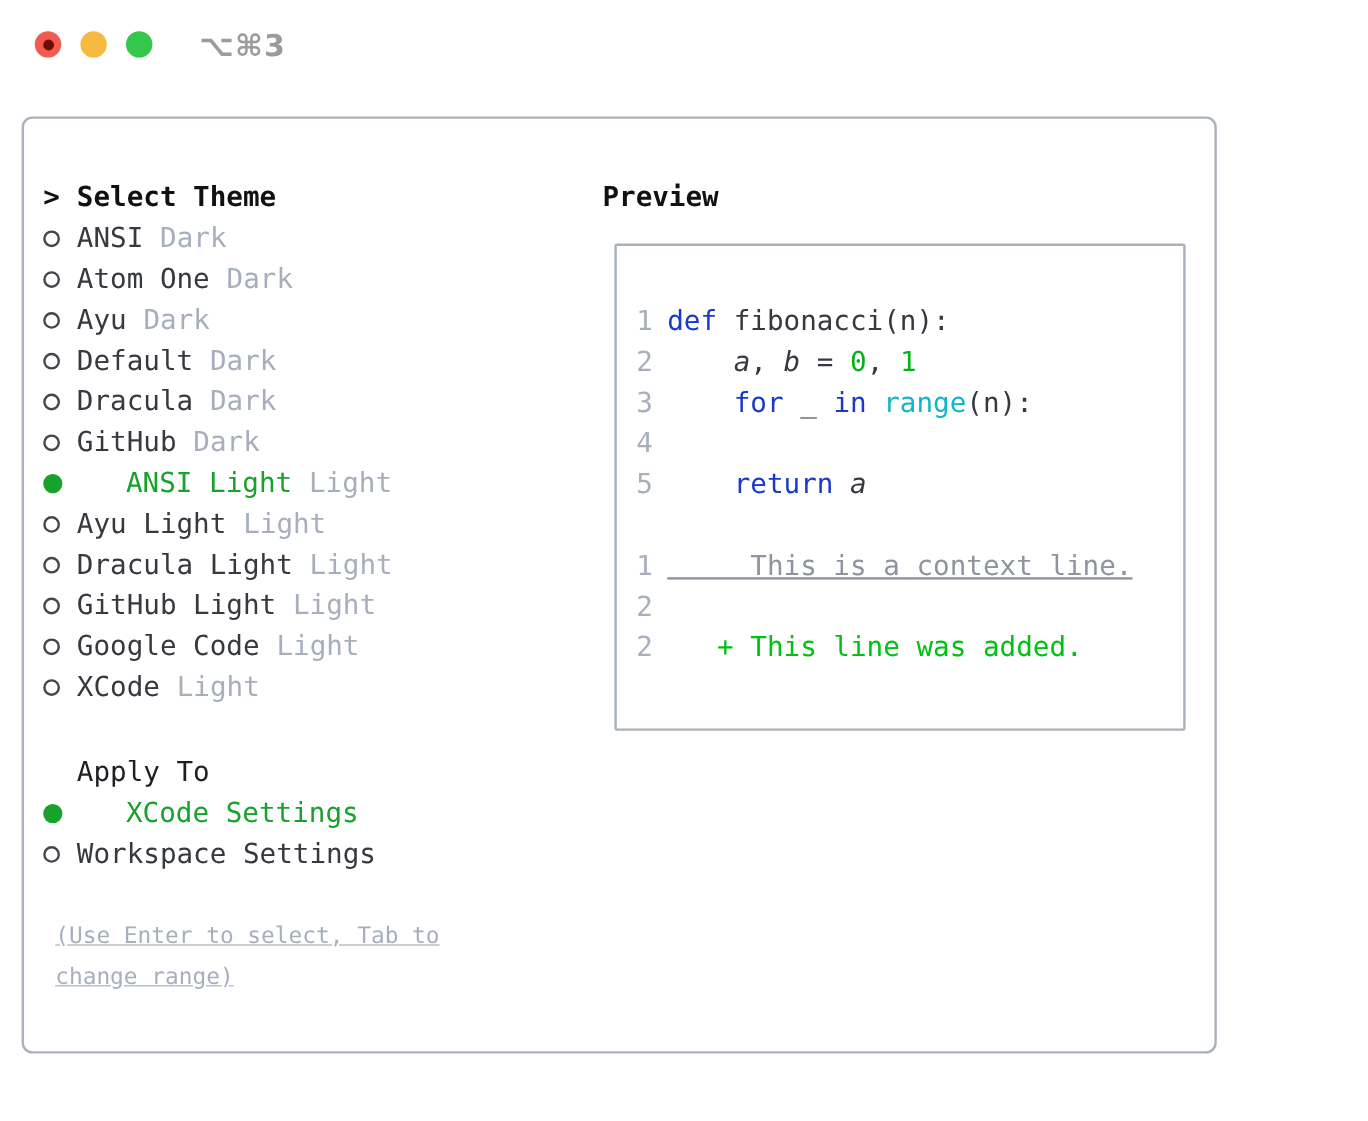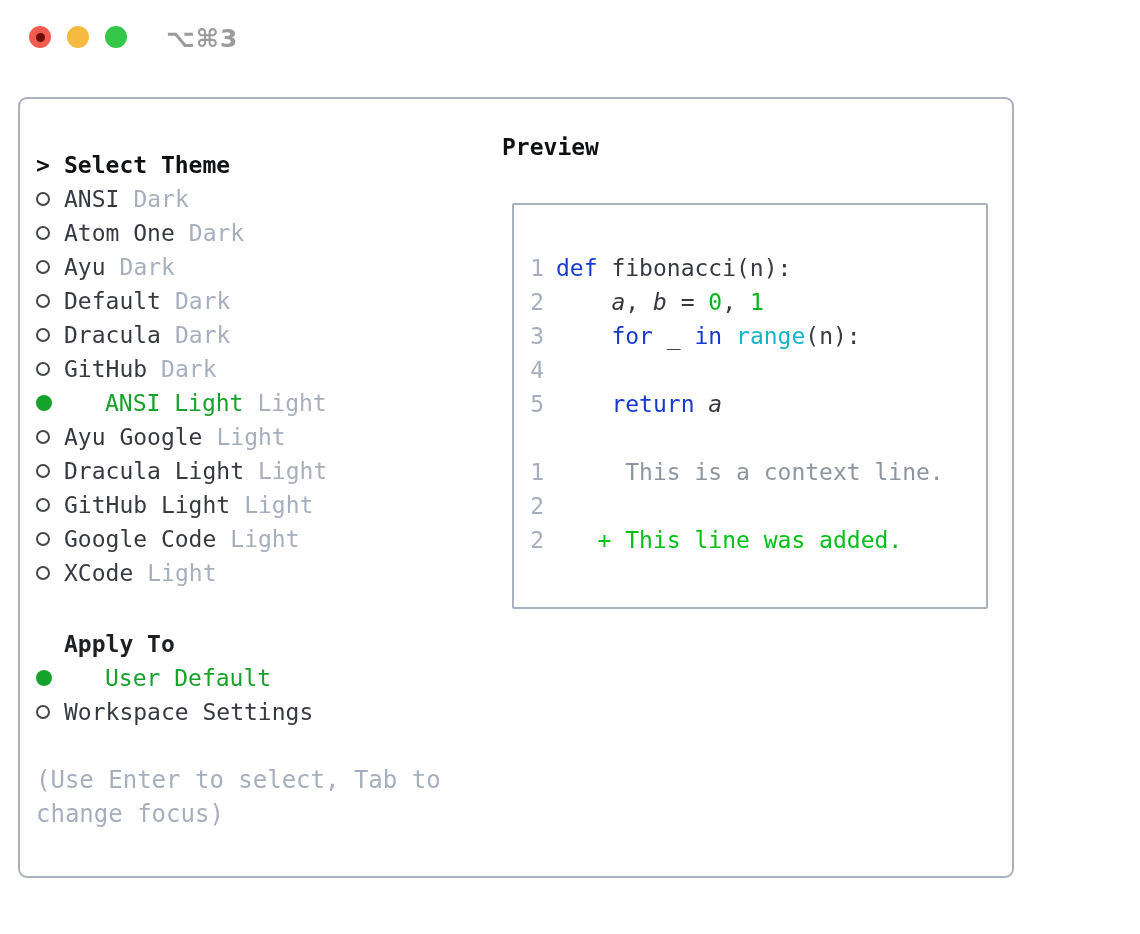--- a/index.html
+++ b/index.html
@@ -96,33 +96,34 @@
     border: none;
     background: var(--accent-green);
   }
   .nm { color: var(--foreground); }
   .nm.sel { color: var(--accent-green); margin-left: 41px; }
   .variant { color: var(--muted-gray); margin-left: 14px; }
   .apply-block {
     position: absolute;
     left: 16px; top: 528px;
   }
-  .apply-title { color: #1d1f23; font-weight: bold; }
+  .apply-title { color: #1d1f23; }
   .help {
     position: absolute;
-    left: 16px; top: 664px;
-    font-size: 24px;
+    left: 26px; top: 664px;
+    font-size: 19px;
     line-height: 34px;
     color: var(--muted-gray);
     white-space: pre;
+    text-decoration: underline;
   }
   
   .preview-heading {
     position: absolute;
-    left: 482px; top: 31px;
+    left: 482px; top: 49px;
   }
   .preview-box {
     position: absolute;
     left: 492px; top: 104px;
     width: 476px; height: 406px;
     border: 2px solid var(--border-gray);
     box-sizing: border-box;
     border-radius: 2px;
     background: #ffffff;
   }
@@ -141,21 +142,21 @@
     text-align: right;
     margin-right: 12px;
     color: var(--muted-gray);
   }
   .ctext { white-space: pre; }
   .sg.plain   { color: var(--foreground); }
   .sg.kw      { color: var(--keyword-blue); }
   .sg.builtin { color: var(--builtin-cyan); margin-top: 12px; }
   .sg.num     { color: var(--number-green); }
   .sg.var     { color: var(--foreground); font-style: italic; }
-  .sg.ctx     { color: var(--context-gray); }
+  .sg.ctx     { color: var(--context-gray); text-decoration: underline; }
   .sg.del     { color: var(--deleted-red); }
   .sg.add     { color: var(--added-green); }
 </style>
 </head>
 <body>
 
 <div class="window">
 
   <div class="titlebar">
     <span class="light red">
@@ -174,40 +175,40 @@
         <span class="heading">Select Theme</span>
       </div>
       <div id="theme-list">
           <div class="row"><span class="bcol"><span class="radio"></span></span><span class="nm">ANSI</span><span class="variant">Dark</span></div>
           <div class="row"><span class="bcol"><span class="radio"></span></span><span class="nm">Atom One</span><span class="variant">Dark</span></div>
           <div class="row"><span class="bcol"><span class="radio"></span></span><span class="nm">Ayu</span><span class="variant">Dark</span></div>
           <div class="row"><span class="bcol"><span class="radio"></span></span><span class="nm">Default</span><span class="variant">Dark</span></div>
           <div class="row"><span class="bcol"><span class="radio"></span></span><span class="nm">Dracula</span><span class="variant">Dark</span></div>
           <div class="row"><span class="bcol"><span class="radio"></span></span><span class="nm">GitHub</span><span class="variant">Dark</span></div>
           <div class="row"><span class="bcol"><span class="radio sel"></span></span><span class="nm sel">ANSI Light</span><span class="variant">Light</span></div>
-          <div class="row"><span class="bcol"><span class="radio"></span></span><span class="nm">Ayu Google</span><span class="variant">Light</span></div>
+          <div class="row"><span class="bcol"><span class="radio"></span></span><span class="nm">Ayu Light</span><span class="variant">Light</span></div>
           <div class="row"><span class="bcol"><span class="radio"></span></span><span class="nm">Dracula Light</span><span class="variant">Light</span></div>
           <div class="row"><span class="bcol"><span class="radio"></span></span><span class="nm">GitHub Light</span><span class="variant">Light</span></div>
           <div class="row"><span class="bcol"><span class="radio"></span></span><span class="nm">Google Code</span><span class="variant">Light</span></div>
           <div class="row"><span class="bcol"><span class="radio"></span></span><span class="nm">XCode</span><span class="variant">Light</span></div>
         </div>
     </div>
 
     <div class="apply-block">
       <div class="row">
         <span class="bcol"></span>
         <span class="apply-title">Apply To</span>
       </div>
       <div id="apply-list">
-          <div class="row"><span class="bcol"><span class="radio sel"></span></span><span class="nm sel">User Default</span></div>
+          <div class="row"><span class="bcol"><span class="radio sel"></span></span><span class="nm sel">XCode Settings</span></div>
           <div class="row"><span class="bcol"><span class="radio"></span></span><span class="nm">Workspace Settings</span></div>
         </div>
     </div>
 
-    <div id="help" class="help"><div>(Use Enter to select, Tab to</div><div>change focus)</div></div>
+    <div id="help" class="help"><div>(Use Enter to select, Tab to</div><div>change range)</div></div>
 
     <div class="row preview-heading">
       <span class="heading">Preview</span>
     </div>
 
     <div class="preview-box">
       <div id="code" class="codewrap">
           <div class="cline"><span class="ln">1</span><span class="ctext"><span class="sg kw">def</span><span class="sg plain"> fibonacci(n):</span></span></div>
           <div class="cline"><span class="ln">2</span><span class="ctext"><span class="sg plain">    </span><span class="sg var">a</span><span class="sg plain">, </span><span class="sg var">b</span><span class="sg plain"> = </span><span class="sg num">0</span><span class="sg plain">, </span><span class="sg num">1</span></span></div>
           <div class="cline"><span class="ln">3</span><span class="ctext"><span class="sg plain">    </span><span class="sg kw">for</span><span class="sg plain"> _ </span><span class="sg kw">in</span><span class="sg plain"> </span><span class="sg builtin">range</span><span class="sg plain">(n):</span></span></div>

